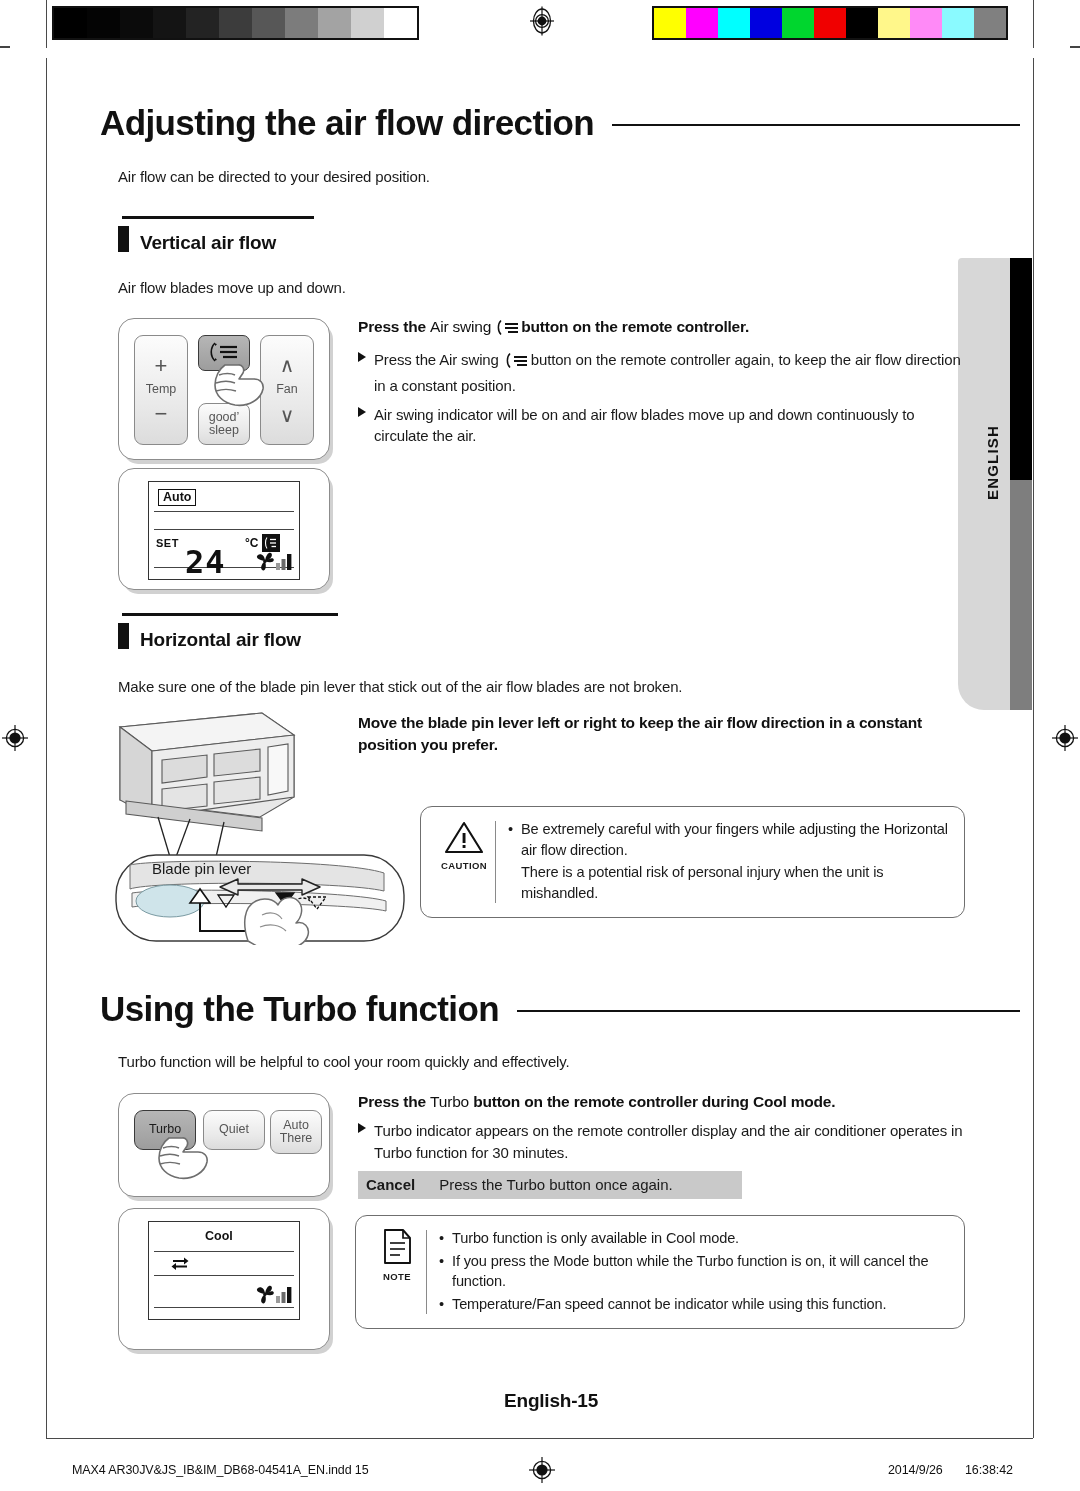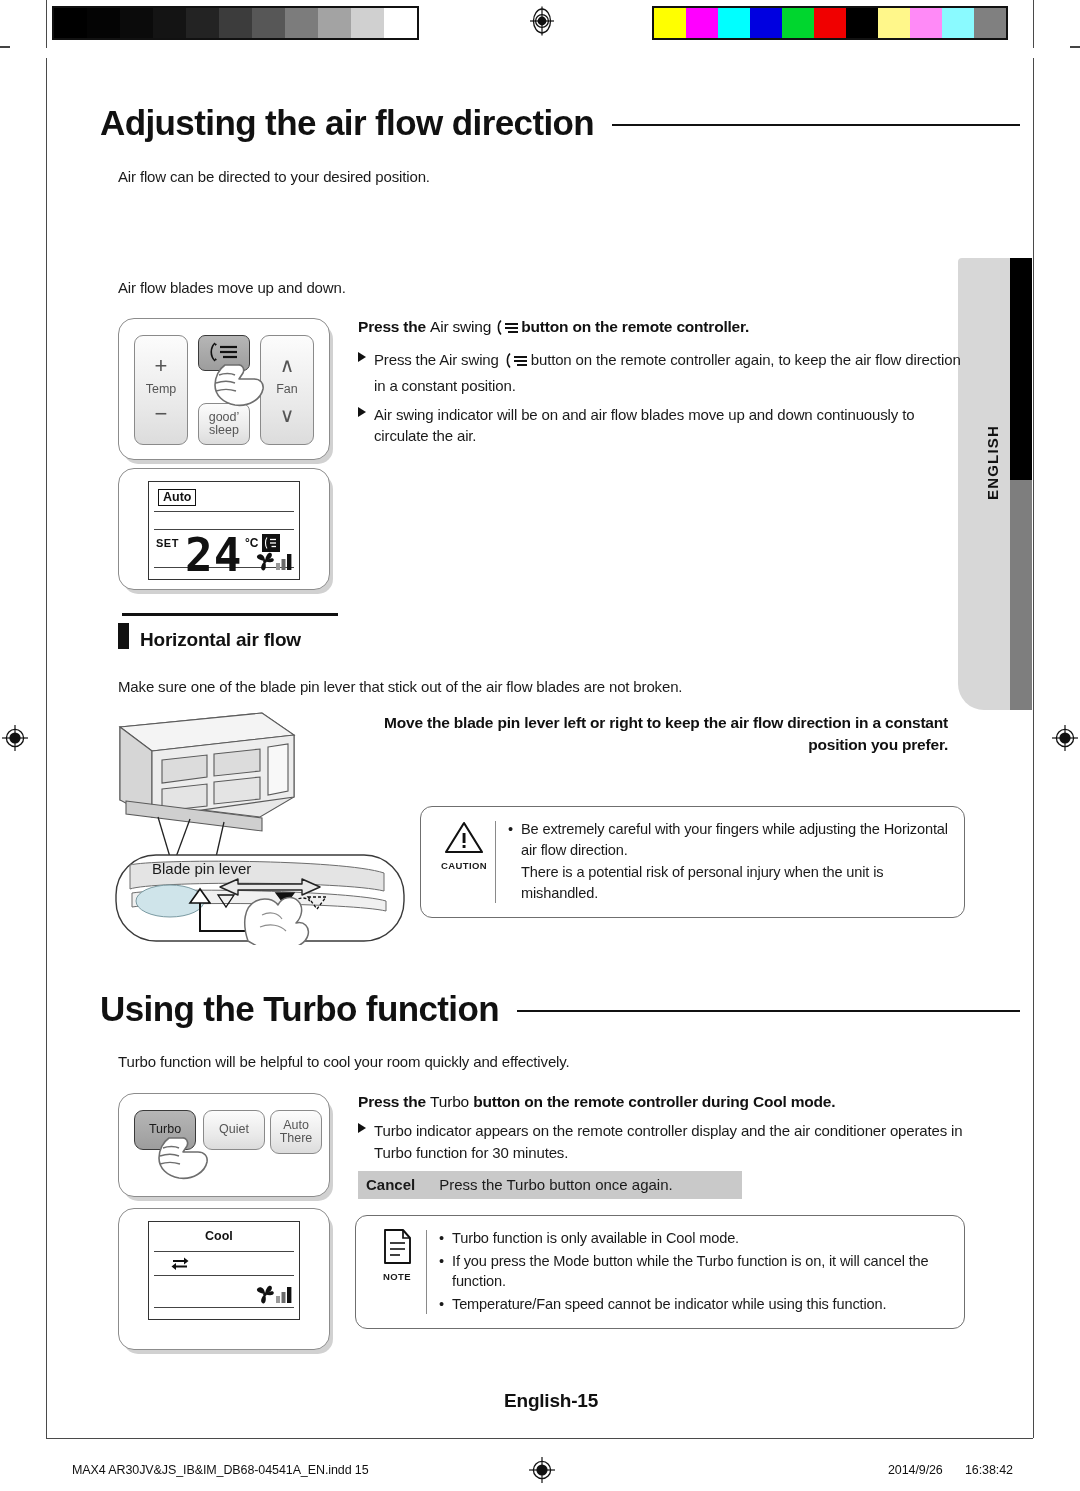--- a/index.html
+++ b/index.html
@@ -84,21 +84,21 @@
   
   .lcd-shell{position:relative;border:1.5px solid #8c8c8c;border-radius:16px;background:#fff;
              box-shadow:4px 5px 0 -1px rgba(0,0,0,0.18);box-sizing:border-box;}
   .lcd{position:absolute;border:1.4px solid #333;background:#fff;box-sizing:border-box;}
   .lcd-line{position:absolute;height:1.2px;background:#444;}
   .mode-badge{position:absolute;border:1.5px solid #111;font-size:12.5px;font-weight:bold;
               padding:0 4px;line-height:15px;color:#111;}
   .mode-plain{position:absolute;font-size:12.5px;font-weight:bold;color:#111;}
   .set-lbl{position:absolute;font-size:11px;font-weight:bold;color:#111;letter-spacing:0.5px;}
   .seg-temp{position:absolute;font-family:"DejaVu Sans Mono",monospace;font-weight:bold;
-            font-size:46px;letter-spacing:1px;color:#111;line-height:1;}
+            font-size:32px;letter-spacing:1px;color:#111;line-height:1;margin-top:14px;}
   .deg{position:absolute;font-size:12px;font-weight:bold;color:#111;}
 
   .unit-art{position:absolute;}
   .caption{position:absolute;font-size:15px;color:#1a1a1a;}
 
   
   .footer-text{position:absolute;font-size:12.5px;color:#111;letter-spacing:-0.1px;}
   .pagenum{position:absolute;font-size:19px;font-weight:bold;color:#111;letter-spacing:-0.2px;}
 </style>
 </head>
@@ -173,20 +173,27 @@
     <div class="tab-bar-gray"></div>
     <div class="tab-label">ENGLISH</div>
   </div>
 
   <div class="h1-wrap" style="left:100px;top:103px;">
     <div class="h1">Adjusting the air flow direction</div>
     <div class="h1-rule"></div>
   </div>
   <div class="body-text" style="left:118px;top:168px;width:700px;">Air flow can be directed to your desired position.</div>
 
+  <div class="h2-wrap" style="left:118px;top:216px;">
+    <div class="h2-rule"></div>
+    <div class="h2-row">
+      <div class="h2-bar"></div>
+      <div class="h2">Vertical air flow</div>
+    </div>
+  </div>
   <div class="body-text" style="left:118px;top:279px;width:600px;">Air flow blades move up and down.</div>
 
   <div class="art" style="left:118px;top:318px;">
     <div class="rc-panel" style="width:212px;height:142px;">
 
       <div class="key" style="left:15px;top:16px;width:54px;height:110px;">
         <div class="kl" style="font-size:22px;line-height:1;margin-bottom:6px;">+</div>
         <div class="kl">Temp</div>
         <div class="kl" style="font-size:22px;line-height:1;margin-top:6px;">−</div>
       </div>
@@ -316,21 +323,21 @@
   <div class="h2-wrap" style="left:118px;top:613px;">
     <div class="h2-rule" style="width:216px;"></div>
     <div class="h2-row">
       <div class="h2-bar"></div>
       <div class="h2">Horizontal air flow</div>
     </div>
   </div>
   <div class="body-text" style="left:118px;top:678px;width:820px;">Make sure one of the blade pin lever that stick out of the air flow blades are not broken.</div>
 
   <div class="instr" style="left:358px;top:712px;width:590px;">
-    <div class="instr-title" style="line-height:1.42;text-align:right;">Move the blade pin lever left or right to keep the air flow direction in a constant position you prefer.</div>
+    <div class="instr-title" style="line-height:1.42;">Move the blade pin lever left or right to keep the air flow direction in a constant position you prefer.</div>
   </div>
 
   <div class="unit-art" style="left:112px;top:705px;width:300px;height:240px;">
     <svg width="300" height="240" viewBox="0 0 300 240">
 
       <g stroke="#5a5a5a" stroke-width="1.1" fill="none">
         <path d="M8 22 L150 8 L182 30 L182 92 L148 112 L8 95 Z" fill="#e8e8e8"></path>
         <path d="M8 22 L150 8 L182 30 L40 46 Z" fill="#f4f4f4"></path>
         <path d="M8 22 L40 46 L40 112 L8 95 Z" fill="#d6d6d6"></path>
         <path d="M40 46 L182 30 L182 92 L40 112 Z" fill="#ededed"></path>

